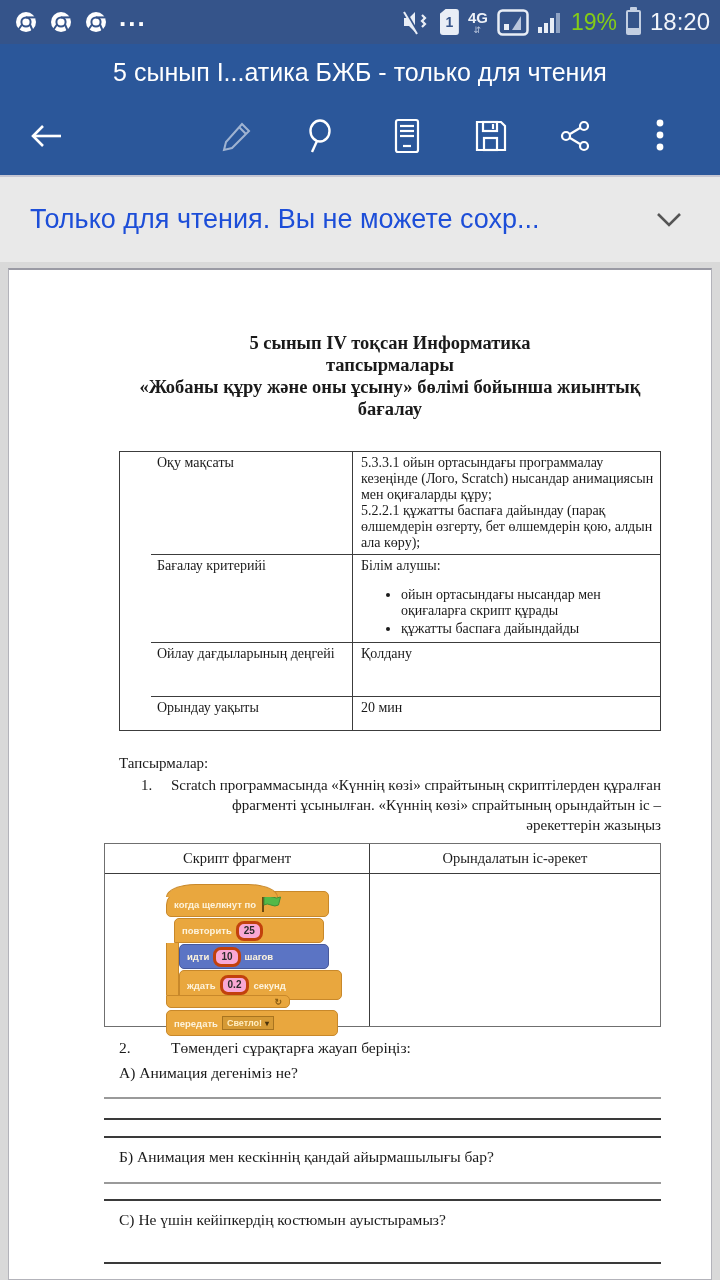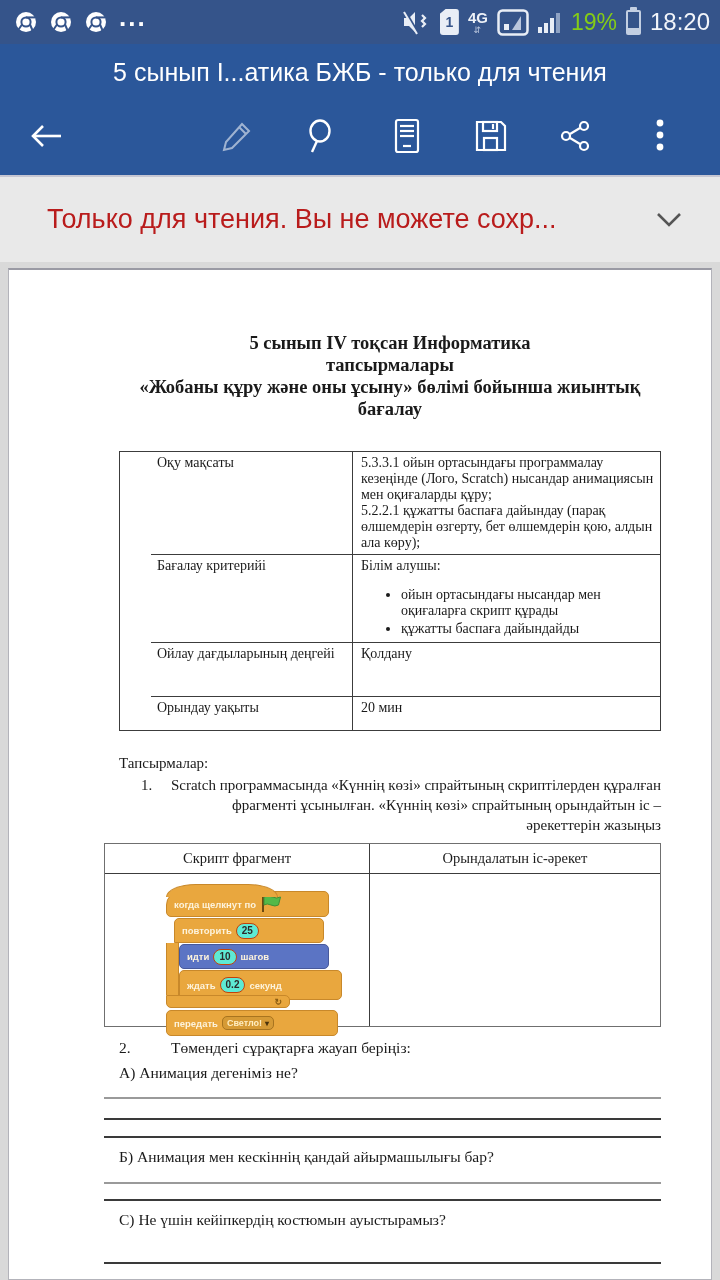--- a/index.html
+++ b/index.html
@@ -29,21 +29,21 @@
     display:flex; align-items:center; justify-content:center; }
   .app-title-bar span { color:#fff; font-size:25px; }
   .toolbar { position:absolute; left:0; top:100px; width:720px; height:75px; background:#2b579a; }
   .tb-btn { position:absolute; top:12px; width:48px; height:48px; display:flex; align-items:center; justify-content:center; }
   .tb-back{left:22px;} .tb-edit{left:213px; opacity:.55;} .tb-search{left:298px;} .tb-read{left:383px;}
   .tb-save{left:467px;} .tb-share{left:551px;} .tb-more{left:636px;}
 
   
   .banner { position:absolute; left:0; top:175px; width:720px; height:87px; background:#e9e9e9; border-top:2px solid #c6c6d2;
     display:flex; align-items:center; }
-  .banner-text { margin-left:47px; color:#b91c1c; font-size:27px; }
+  .banner-text { margin-left:30px; color:#1d4ed8; font-size:27px; }
   .banner-chevron { margin-left:auto; margin-right:38px; }
 
   
   .page { position:absolute; left:8px; top:268px; width:704px; height:1012px; background:#fff;
     border:1px solid #b3b3ba; border-top:2px solid #9a9aa4; overflow:hidden; }
   .content { position:absolute; left:110px; top:0; width:542px; color:#1a1a1a;
     font-family:"Liberation Serif", serif; font-size:15px; }
 
   .doc-title { margin-top:62px; text-align:center; font-weight:bold; font-size:18.5px; line-height:22px; }
 
@@ -78,22 +78,22 @@
   .hat { left:4px; top:8px; width:163px; height:26px; border-top-left-radius:14px; }
   .hat::before { content:''; position:absolute; left:-1px; top:-8px; width:110px; height:12px;
     background:#e9a73e; border:1px solid #c8882a; border-bottom:none; border-radius:55px 55px 0 0 / 24px 24px 0 0; }
   .c-head { left:4px; top:35px; width:150px; height:25px; border-bottom-left-radius:0;margin-left:8px; }
   .c-spine { position:absolute; left:4px; top:60px; width:13px; height:52px; background:#e9a73e;
     border-left:1px solid #c8882a; border-right:1px solid #c8882a; }
   .mv { left:17px; top:61px; width:150px; height:25px; }
   .wt { left:17px; top:87px; width:163px; height:30px; }
   .c-arm { left:4px; top:112px; width:124px; height:13px; border-top-left-radius:0; font-size:9px; justify-content:flex-end; color:#8a5c12; }
   .bcast { left:4px; top:127px; width:172px; height:26px; }
-  .bubble { background:#5eead4; color:#2b2b2b; border-radius:8px; padding:0 5px; font-size:10px; line-height:14px; border:1px solid #c2410c; }
-  .dropdown { background:#d69a35; border:1px solid #a8741f; border-radius:5px; padding:1px 4px; color:#ffedc0;
+  .bubble { background:#f9a8d4; color:#2b2b2b; border-radius:8px; padding:0 5px; font-size:10px; line-height:14px; border:3px solid #c2410c; }
+  .dropdown { background:#d69a35; border:1px solid #a8741f; border-radius:0; padding:1px 4px; color:#ffedc0;
     font-size:9px; display:flex; align-items:center; gap:3px; }
   .dropdown .arr { color:#4a330c; font-size:8px; }
 
   
   .task2 { margin-top:12px; font-size:15.5px; }
   .task2 .num { display:inline-block; width:52px; }
   .question { margin-top:7px; font-size:15.5px; }
   .answer-line { border-top:2px solid #3a3a3a; height:0; margin-left:-15px; width:557px; }
   .answer-line.light { border-top-color:#9a9a9a; }
   .al-1 { margin-top:15px; } .al-2 { margin-top:19px; } .al-3 { margin-top:16px; }

